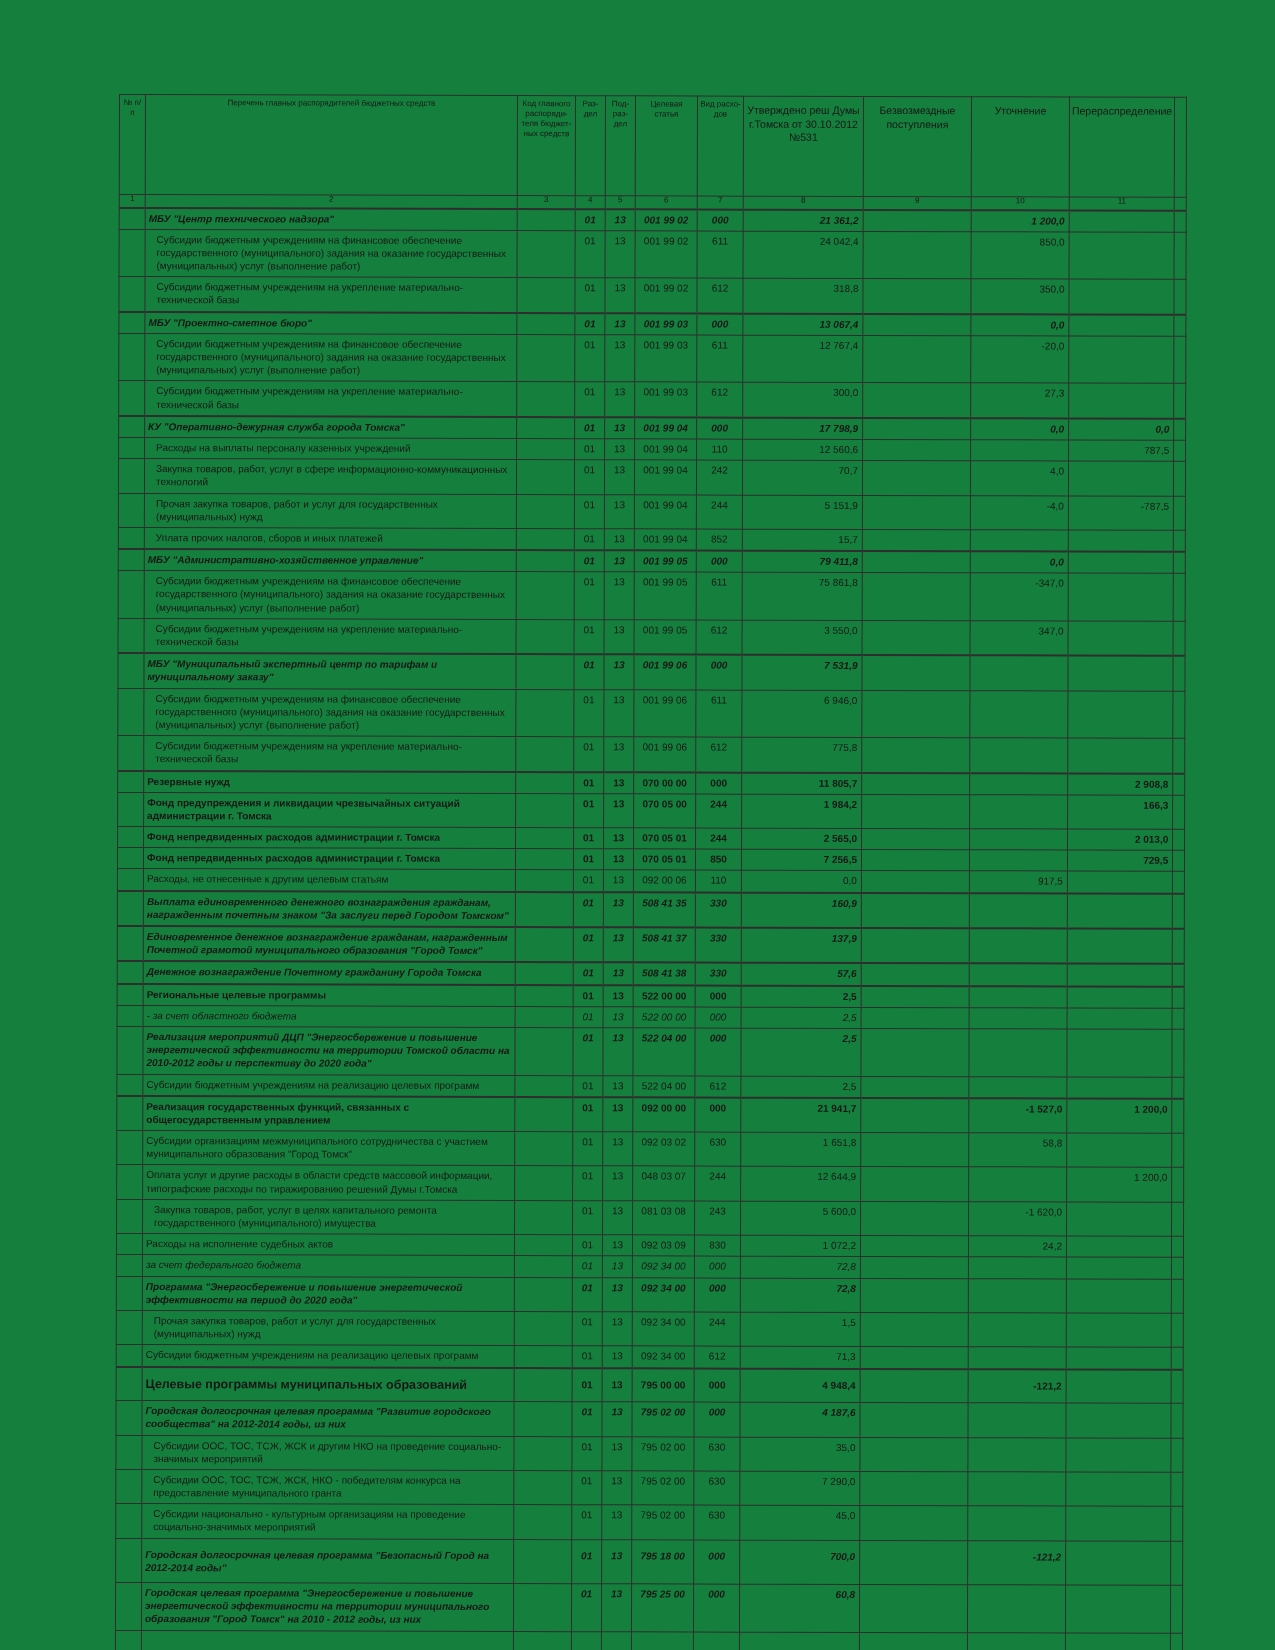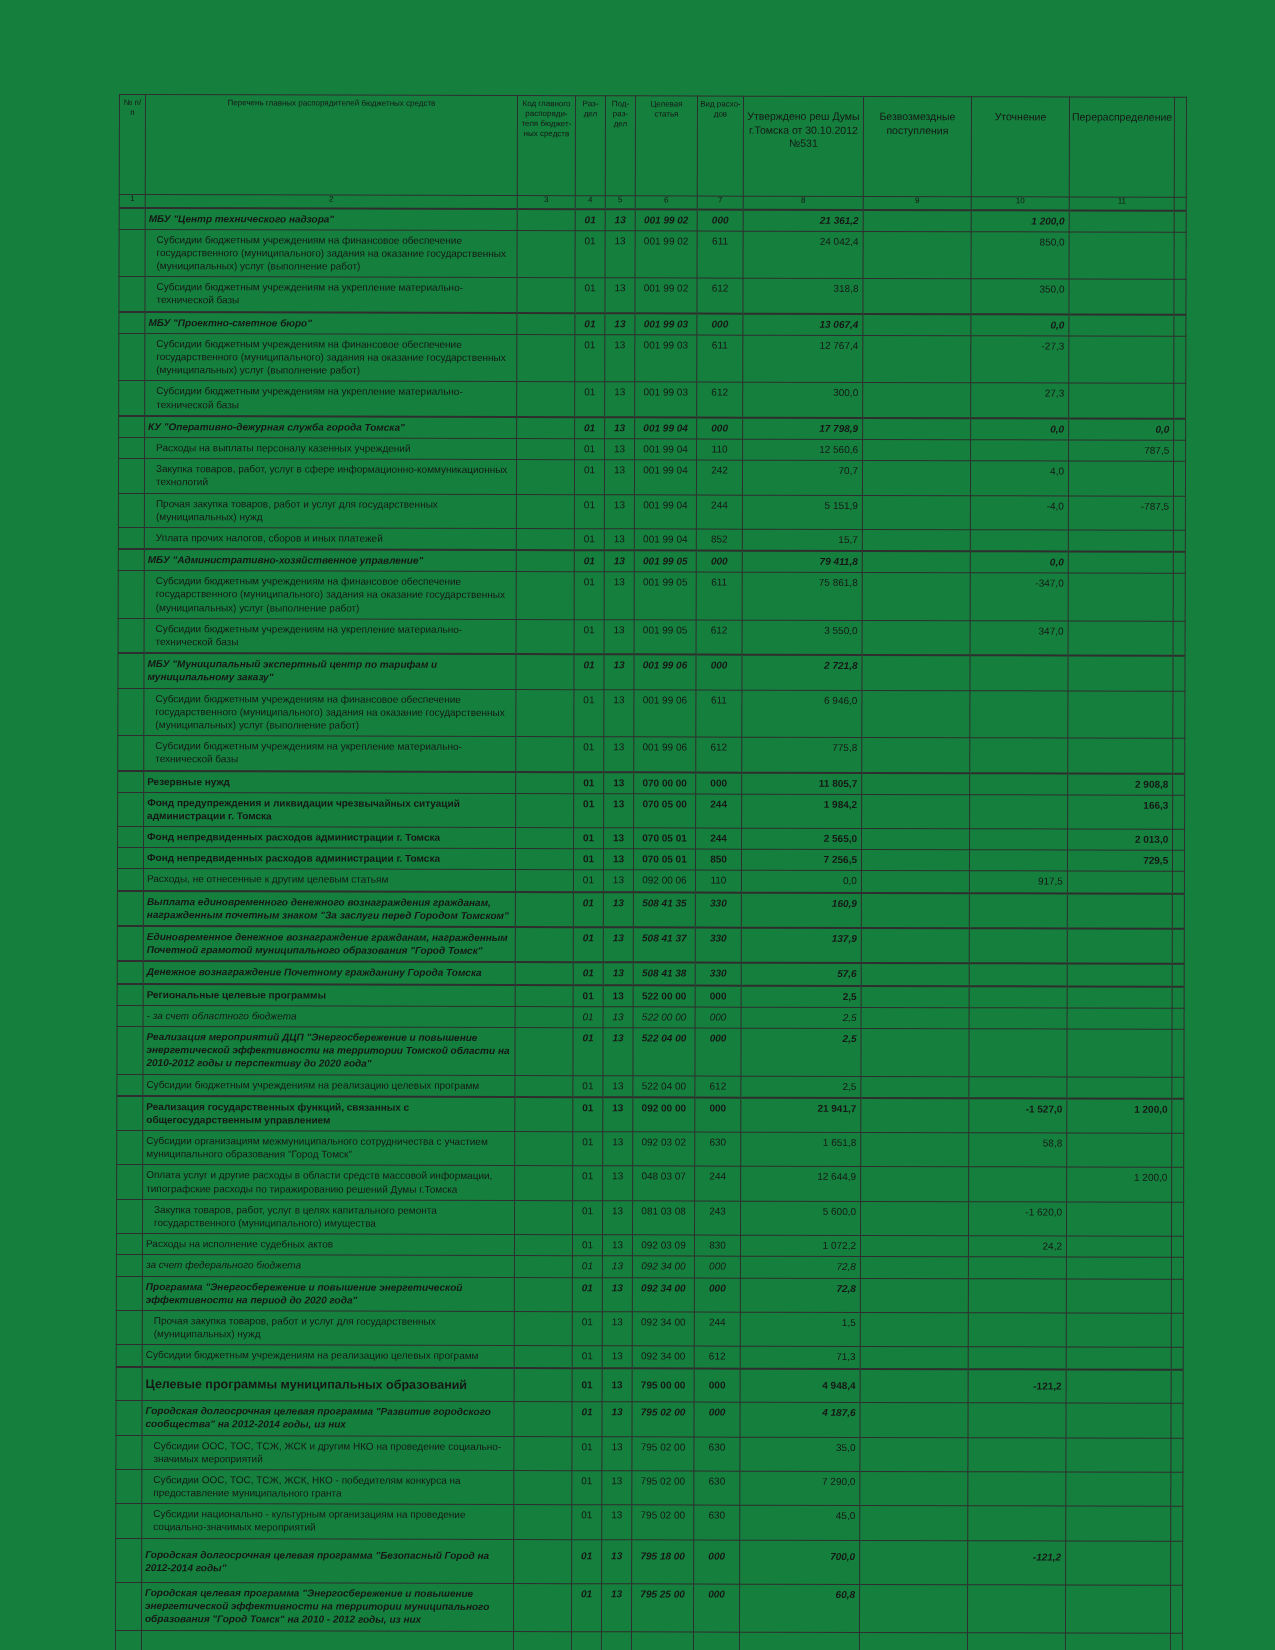--- a/index.html
+++ b/index.html
@@ -28,21 +28,21 @@
     color: #161616;
   }
   th, td {
     border: 1px solid #2e2e2e;
     vertical-align: top;
     overflow: hidden;
   }
   th { font-weight: normal; padding: 3px 2px; text-align: center; }
   thead tr.headrow th { height: 100px; }
   .h-small { font-size: 8px;  line-height: 1.25; }
-  .h-big   { font-size: 10.5px; line-height: 1.3; padding-top: 13px; }
+  .h-big   { font-size: 10.5px; line-height: 1.3; padding-top: 7px; }
   tr.numrow th { height: 13px; font-size: 8px; padding: 0 2px; line-height: 1.1; }
   td {
     font-size: 10px;
     line-height: 1.32;
     padding: 3px 3px 4px 3px;
   }
   .c-name { text-align: left; }
   .c-name.ind { padding-left: 11px; }
   .c-num, .c-code, .c-mid { text-align: center; }
   .c-amt { text-align: right; padding-right: 4px; }
@@ -165,21 +165,21 @@
           <tr class="s-n">
             <td class="c-num"></td>
             <td class="c-name ind">Субсидии бюджетным учреждениям на финансовое обеспечение государственного (муниципального) задания на оказание государственных (муниципальных) услуг (выполнение работ)</td>
             <td class="c-code"></td>
             <td class="c-mid">01</td>
             <td class="c-mid">13</td>
             <td class="c-mid">001 99 03</td>
             <td class="c-mid">611</td>
             <td class="c-amt">12 767,4</td>
             <td class="c-amt"></td>
-            <td class="c-amt">-27,3</td>
+            <td class="c-amt">-20,0</td>
             <td class="c-amt"></td>
             <td></td>
           </tr>
           <tr class="s-n">
             <td class="c-num"></td>
             <td class="c-name ind">Субсидии бюджетным учреждениям на укрепление материально-технической базы</td>
             <td class="c-code"></td>
             <td class="c-mid">01</td>
             <td class="c-mid">13</td>
             <td class="c-mid">001 99 03</td>
@@ -303,21 +303,21 @@
             <td></td>
           </tr>
           <tr class="s-bi sect">
             <td class="c-num"></td>
             <td class="c-name">МБУ "Муниципальный экспертный центр по тарифам и муниципальному заказу"</td>
             <td class="c-code"></td>
             <td class="c-mid">01</td>
             <td class="c-mid">13</td>
             <td class="c-mid">001 99 06</td>
             <td class="c-mid">000</td>
-            <td class="c-amt">2 721,8</td>
+            <td class="c-amt">7 531,9</td>
             <td class="c-amt"></td>
             <td class="c-amt"></td>
             <td class="c-amt"></td>
             <td></td>
           </tr>
           <tr class="s-n">
             <td class="c-num"></td>
             <td class="c-name ind">Субсидии бюджетным учреждениям на финансовое обеспечение государственного (муниципального) задания на оказание государственных (муниципальных) услуг (выполнение работ)</td>
             <td class="c-code"></td>
             <td class="c-mid">01</td>

